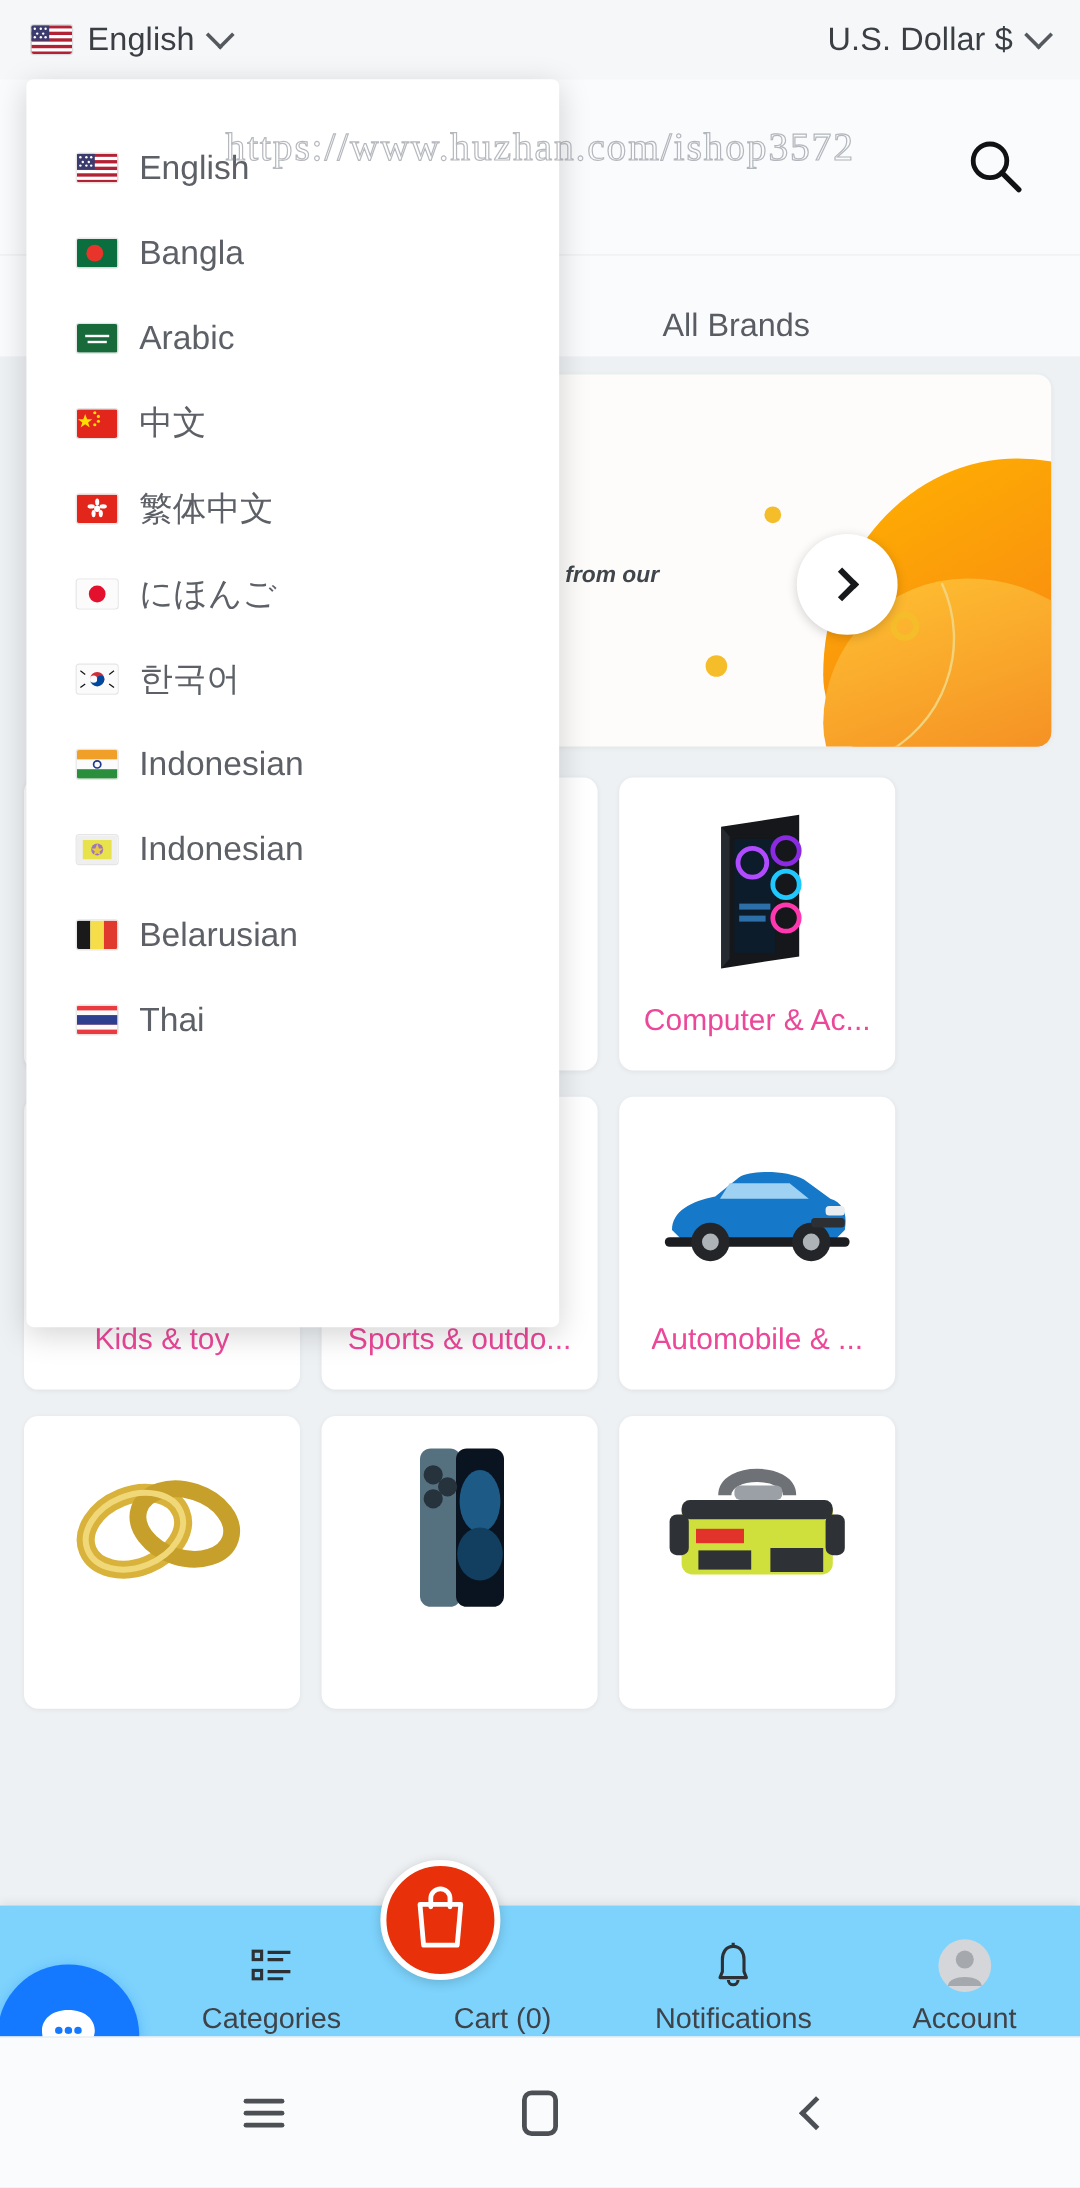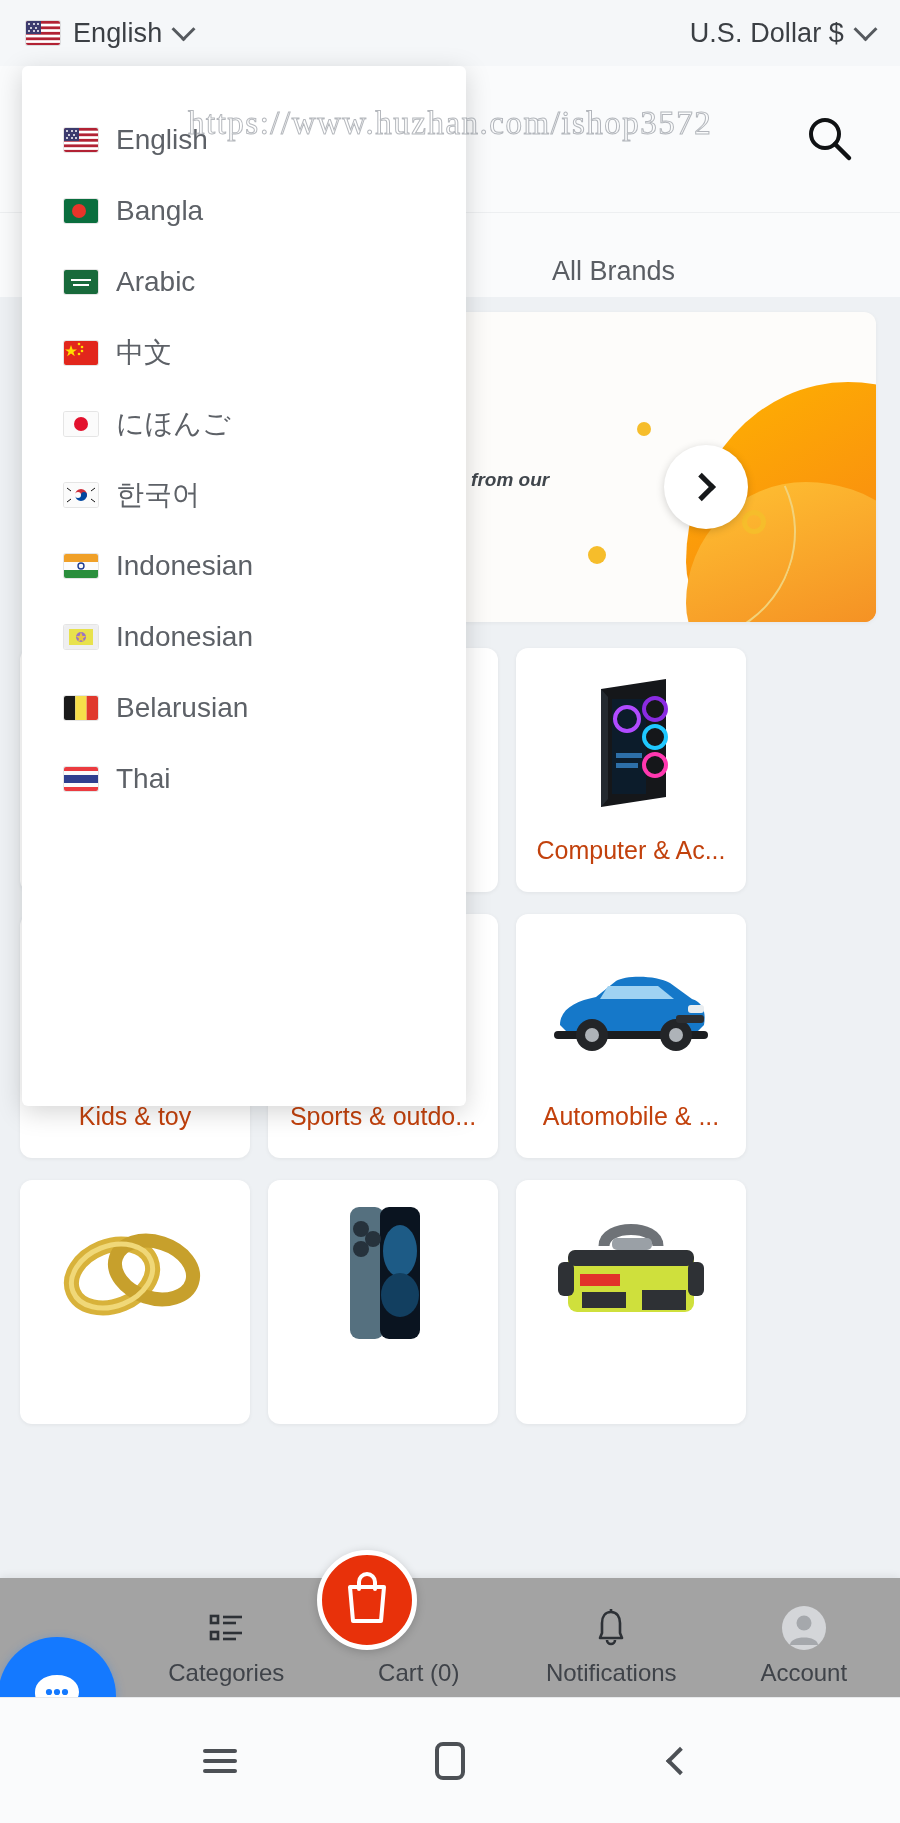--- a/index.html
+++ b/index.html
@@ -184,21 +184,21 @@
     align-items: center; justify-content: flex-start;
     padding-top: 14px; overflow: hidden;
     cursor: pointer;
   }
   .cat-art {
     width: 190px; height: 160px;
     display: flex; align-items: center; justify-content: center;
     overflow: hidden;
   }
   .cat-label {
-    font-size: 25px; color: #c2410c;
+    font-size: 25px; color: #ec4899;
     margin-top: 14px; white-space: nowrap;
     max-width: 212px; overflow: hidden; text-overflow: ellipsis;
   }
 
   
   .langmenu {
     position: absolute; top: 66px; left: 22px;
     width: 444px; height: 1040px;
     background: #fff;
     border-radius: 6px;
@@ -219,23 +219,23 @@
     position: absolute; top: 105px; left: 188px;
     font-family: "Liberation Serif", serif;
     font-size: 33px; letter-spacing: 1.5px;
     color: rgba(255,255,255,.0);
     -webkit-text-stroke: 1px rgba(120,126,134,.55);
     white-space: nowrap; z-index: 70; pointer-events: none;
   }
 
   
   .bottombar {
-    position: absolute; bottom: 122px; left: 0;
+    position: absolute; bottom: 112px; left: 0;
     width: 900px; height: 123px;
-    background: #a3a3a3;
+    background: #7dd3fc;
     box-shadow: 0 -2px 8px rgba(0,0,0,.07);
     display: flex; align-items: flex-end;
     z-index: 80;
     text-align: center;
   }
   .bnav {
     flex: 1; display: flex; flex-direction: column;
     align-items: center; justify-content: flex-end;
     padding-bottom: 14px; cursor: pointer;
   }
@@ -549,20 +549,36 @@
             <polygon points="7,4 8.6,8.4 13,8.4 9.4,11 10.8,15.2 7,12.6 3.2,15.2 4.6,11 1,8.4 5.4,8.4" fill="#ffde00"></polygon>
             <circle cx="15" cy="3" r="1.3" fill="#ffde00"></circle>
             <circle cx="18" cy="6" r="1.3" fill="#ffde00"></circle>
             <circle cx="18" cy="10" r="1.3" fill="#ffde00"></circle>
             <circle cx="15" cy="13" r="1.3" fill="#ffde00"></circle>
           </svg>
       </span>
       <span class="lname">中文</span>
     </div>
 
+    <div class="langitem">
+      <span class="flag">
+        <svg width="34" height="24" viewBox="0 0 34 24">
+            <rect width="34" height="24" fill="#e2261c"></rect>
+            <g fill="#fff">
+              <circle cx="17" cy="12" r="2.6"></circle>
+              <ellipse cx="17" cy="6.4" rx="1.7" ry="3"></ellipse>
+              <ellipse cx="22" cy="10" rx="3" ry="1.7"></ellipse>
+              <ellipse cx="20" cy="16" rx="1.7" ry="3"></ellipse>
+              <ellipse cx="14" cy="16" rx="1.7" ry="3"></ellipse>
+              <ellipse cx="12" cy="10" rx="3" ry="1.7"></ellipse>
+            </g>
+          </svg>
+      </span>
+      <span class="lname">繁体中文</span>
+    </div>
 
     <div class="langitem">
       <span class="flag">
         <svg width="34" height="24" viewBox="0 0 34 24">
             <rect width="34" height="24" fill="#fbfbfb"></rect>
             <circle cx="17" cy="12" r="7" fill="#e3112d"></circle>
           </svg>
       </span>
       <span class="lname">にほんご</span>
     </div>

